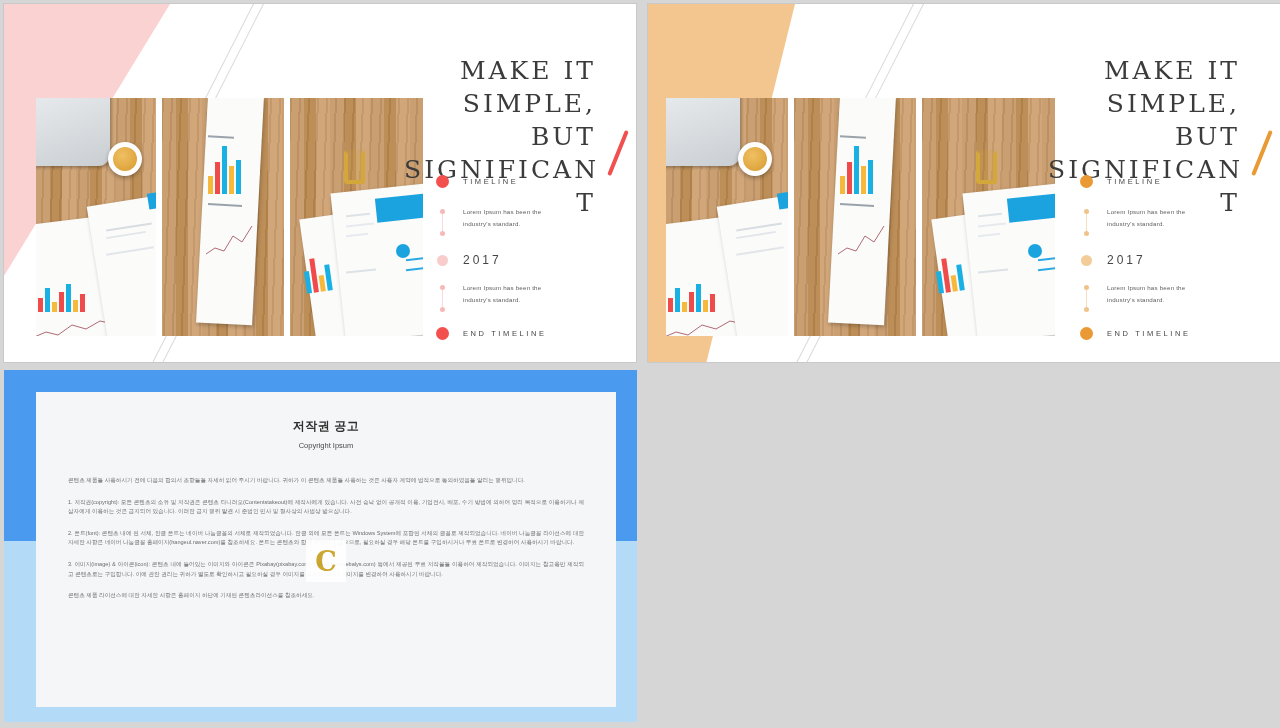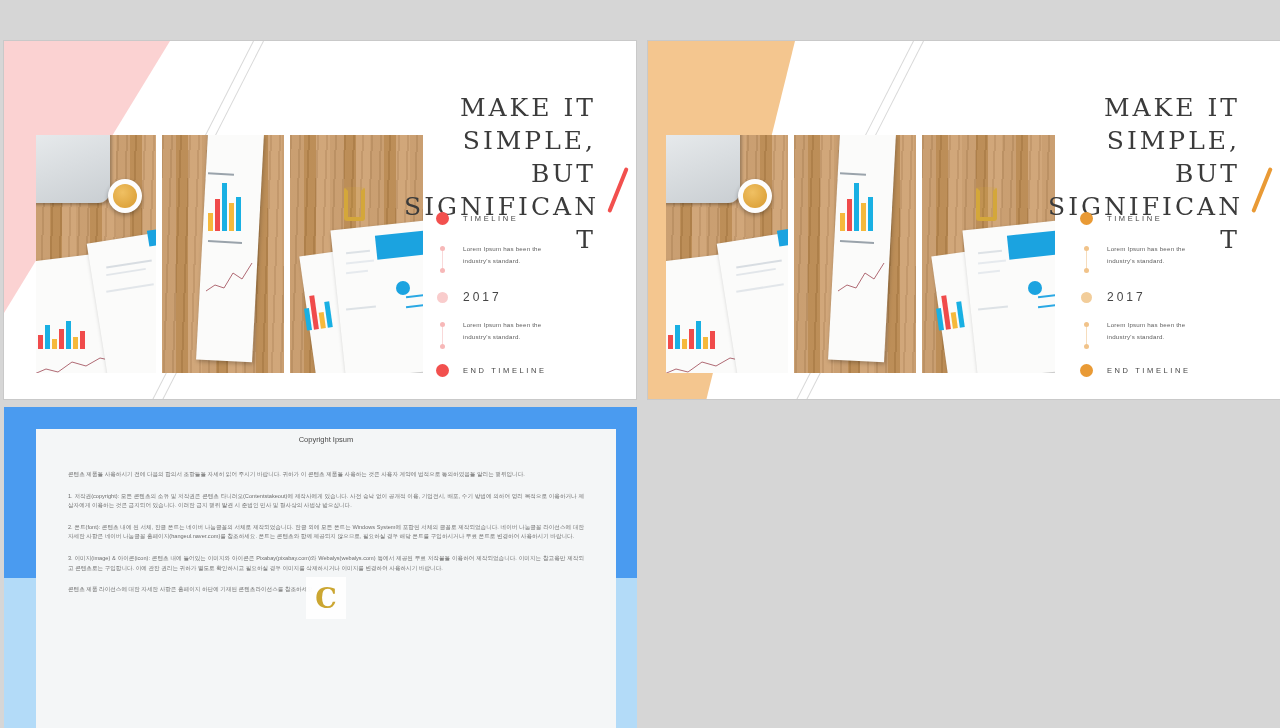--- a/index.html
+++ b/index.html
@@ -3,21 +3,21 @@
 <meta charset="utf-8">
 <style>
   html,body{margin:0;padding:0;}
   body{
     width:1280px;height:728px;
     background:#d6d6d6;
     font-family:"Liberation Sans", sans-serif;
     overflow:hidden;
     position:relative;
   }
-  .canvas{position:absolute;inset:0;margin-top:37px;}
+  .canvas{position:absolute;inset:0;}
 
   
   .slide{
     position:absolute;
     background:#ffffff;
     overflow:hidden;
     box-shadow:0 0 0 1px #c9c9c9;
   }
   #slide-1{left:4px;  top:4px; width:632px; height:358px;}
   #slide-2{left:648px;top:4px; width:632px; height:358px;}
@@ -355,20 +355,21 @@
         <span class="tl-head" style="margin-left:14px;">END TIMELINE</span>
       </div>
     </div>
   </div>
 
   <div id="doc-panel">
     <div class="doc-bg-top"></div>
     <div class="doc-bg-bot"></div>
 
     <div class="doc-page">
+      <div class="doc-title">저작권 공고</div>
       <div class="doc-sub">Copyright Ipsum</div>
 
       <div class="doc-body">
         <p>콘텐츠 제품을 사용하시기 전에 다음의 합의서 조항들을 자세히 읽어 주시기 바랍니다. 귀하가 이 콘텐츠 제품을 사용하는 것은 사용자 계약에 법적으로 동의하였음을 알리는 행위입니다.</p>
         <p>1. 저작권(copyright): 모든 콘텐츠의 소유 및 저작권은 콘텐츠 타니러오(Contentstakeout)에 제작사에게 있습니다. 사전 승낙 없이 공개적 이용, 기업전시, 배포, 수기 방법에 의하여 영리 목적으로 이용하거나 제삼자에게 이용하는 것은 금지되어 있습니다. 이러한 금지 행위 발견 시 준법인 민사 및 형사상의 사법상 받으십니다.</p>
         <p>2. 폰트(font): 콘텐츠 내에 된 서체, 한글 폰트는 네이버 나눔글꼴의 서체로 제작되었습니다. 한글 외에 모든 폰트는 Windows System에 포함된 서체의 글꼴로 제작되었습니다. 네이버 나눔글꼴 라이선스에 대한 자세한 사항은 네이버 나눔글꼴 홈페이지(hangeul.naver.com)를 참조하세요. 폰트는 콘텐츠와 함께 제공되지 않으므로, 필요하실 경우 해당 폰트를 구입하시거나 무료 폰트로 변경하여 사용하시기 바랍니다.</p>
         <p>3. 이미지(image) &amp; 아이콘(icon): 콘텐츠 내에 들어있는 이미지와 아이콘은 Pixabay(pixabay.com)와 Webalys(webalys.com) 등에서 제공된 무료 저작물을 이용하여 제작되었습니다. 이미지는 참고용만 제작되고 콘텐츠로는 구입합니다. 이에 관한 권리는 귀하가 별도로 확인하시고 필요하실 경우 이미지를 삭제하시거나 이미지를 변경하여 사용하시기 바랍니다.</p>
         <p>콘텐츠 제품 라이선스에 대한 자세한 사항은 홈페이지 하단에 기재된 콘텐츠라이선스를 참조하세요.</p>
       </div>
 

